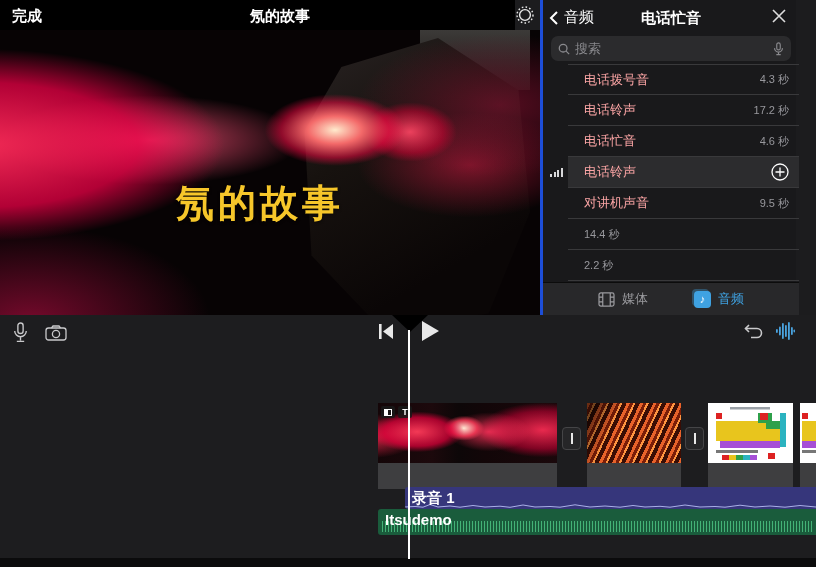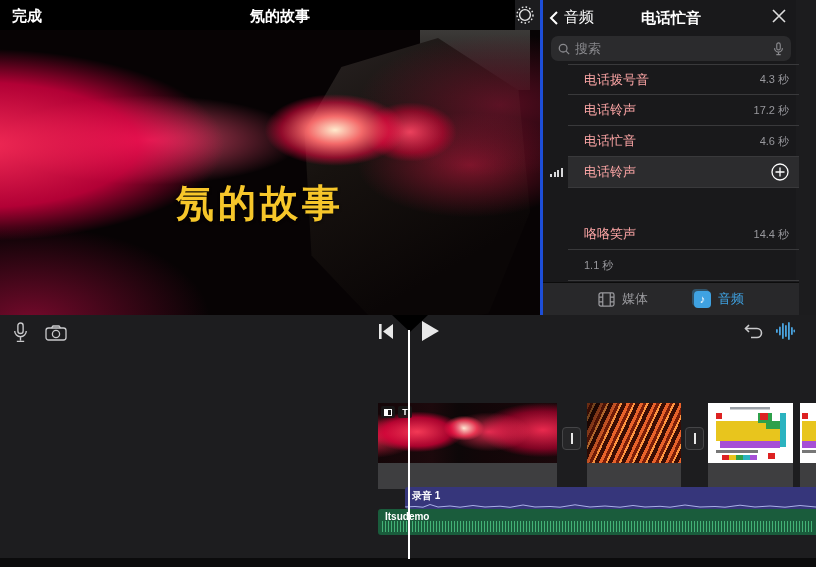--- a/index.html
+++ b/index.html
@@ -90,21 +90,21 @@
   .clip-badges { position:absolute; left:3px; top:3px; display:flex; gap:3px; z-index:3; }
   .badge { width:14px; height:12px; background:rgba(25,25,25,.85); border-radius:2px; color:#fff;
            font-size:9px; font-weight:700; display:flex; align-items:center; justify-content:center; }
   .badge .half { width:8px; height:7px; border:1px solid #fff; background:linear-gradient(90deg,#fff 0 50%,transparent 50%); }
 
   .transition-btn { position:absolute; top:112px; width:19px; height:23px; background:#262628; border:1px solid #454547;
                     border-radius:4px; display:flex; align-items:center; justify-content:center; }
   .transition-btn i { width:2px; height:11px; background:#e8e8e8; display:block; }
 
   .track { position:absolute; overflow:hidden; }
-  .track-label { position:absolute; left:7px; top:2px; color:#fff; font-size:10px; font-weight:700; z-index:2; }
+  .track-label { position:absolute; left:7px; top:2px; color:#fff; font-size:15px; font-weight:700; z-index:2; }
   .track-blue { left:405px; top:172px; width:411px; height:22px; background:#36367b; border-radius:3px 0 0 3px; }
   .wave-line { position:absolute; left:0; bottom:0; width:100%; height:9px; }
   .track-green { left:378px; top:194px; width:438px; height:26px; background:#1a5c3c; border-radius:3px 0 0 3px; }
   .green-bars { position:absolute; left:4px; top:12px; width:430px; height:11px;
     background:repeating-linear-gradient(90deg,#43b277 0 1px, rgba(0,0,0,0) 1px 3px); }
 
   .playhead { position:absolute; left:408px; top:330px; width:2px; height:229px; background:#fff; z-index:9; }
   .bottom-strip { position:absolute; left:0; top:558px; width:816px; height:9px; background:#0b0b0c; }
 
   svg { display:block; }
@@ -183,26 +183,29 @@
             <i style="height:9px"></i>
         </span>
         <span class="nm">电话铃声</span>
         <span class="plus-ic">
           <svg viewBox="0 0 18 18" fill="none" stroke="currentColor" stroke-width="1.3">
             <circle cx="9" cy="9" r="8"></circle>
               <path d="M9 4.5 V13.5 M4.5 9 H13.5"></path>
           </svg>
         </span>
       </div>
+      <div class="srow" style="top:124px">
+        <span class="nm">对讲机声音</span>
+        <span class="dur">9.5 秒</span>
+      </div>
       <div class="srow" style="top:155px">
-        <span class="nm">咯咯笑声</span>
         <span class="dur">14.4 秒</span>
       </div>
       <div class="srow" style="top:186px">
-        <span class="dur">1.1 秒</span>
+        <span class="dur">2.2 秒</span>
       </div>
     </div>
 
     <div class="tabbar">
       <div class="tab media">
         <svg width="17" height="15" viewBox="0 0 18 16" fill="none" stroke="currentColor" stroke-width="1.3">
           <rect x="1" y="1" width="16" height="14" rx="2"></rect>
           <path d="M5 1 V15 M13 1 V15 M1 5.5 H5 M1 10.5 H5 M13 5.5 H17 M13 10.5 H17"></path>
         </svg>
         <span>媒体</span>

